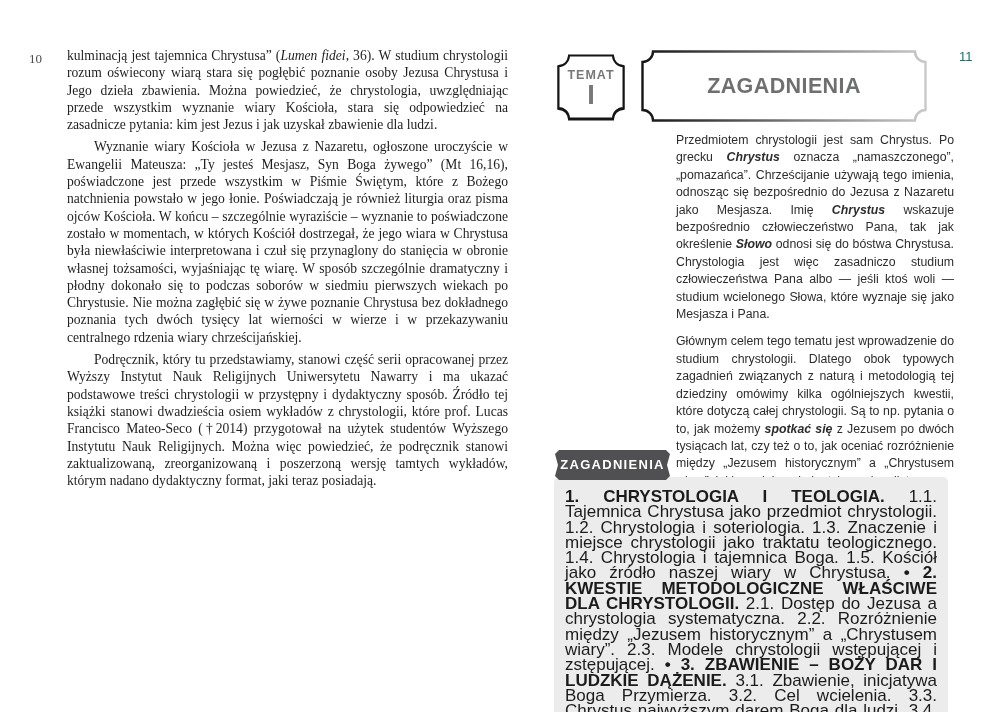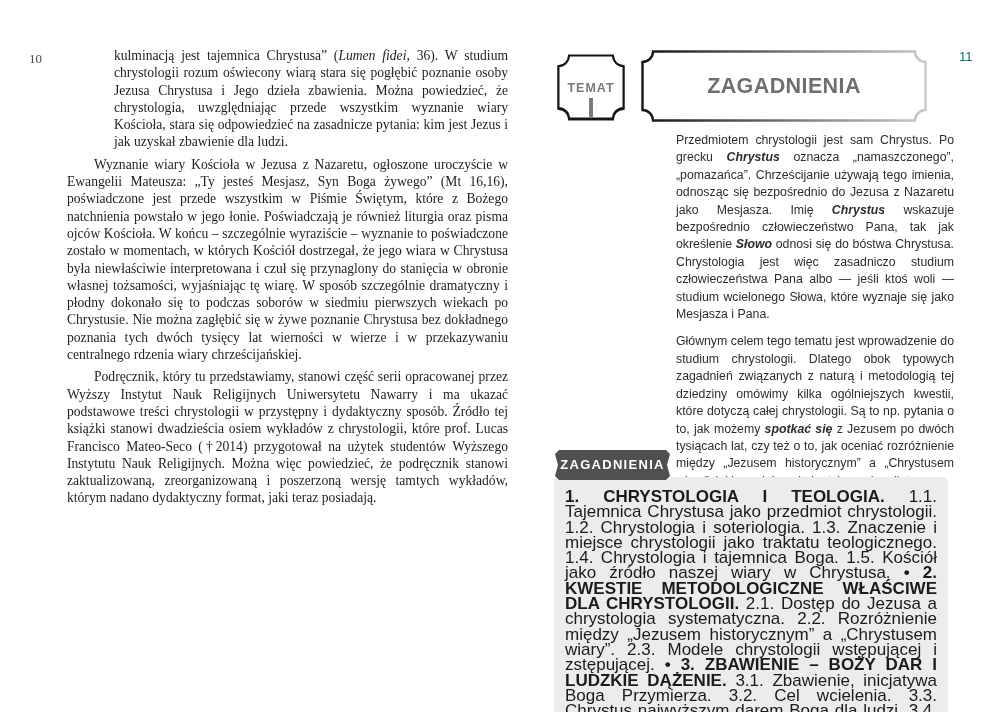--- a/index.html
+++ b/index.html
@@ -17,30 +17,30 @@
   .pagenum-left { left: 29px; top: 51px; color: #4b4b4b; font-family: "Liberation Serif", serif; }
   .pagenum-right { left: 959px; top: 49px; color: #0f766e; font-family: "Liberation Sans", sans-serif; }
   .left-text {
     position: absolute; left: 67px; top: 47px; width: 441px;
     font-family: "Liberation Serif", serif;
     font-size: 13.6px; line-height: 17.3px;
     color: var(--body-text, #1e1e1e);
     text-align: justify;
   }
   .left-text p { margin-bottom: 5px; text-indent: 27px; }
-  .left-text p.no-indent { text-indent: 0; margin-left: 47px; }
+  .left-text p.no-indent { text-indent: 0; }
   .signature { margin-top: 13px; text-align: right; padding-right: 66px; }
   .sig-name { font-variant: small-caps; letter-spacing: 0.8px; font-size: 14px; }
   .sig-place { font-size: 13.8px; margin-top: 3px; }
   
   .temat-badge { position: absolute; left: 556px; top: 53px; width: 70px; height: 68px; }
   .temat-badge svg { position: absolute; left: 0; top: 0; filter: drop-shadow(0 1.4px 0 #1a1a1a); }
   .temat-inner {
     position: absolute; inset: 0; display: flex; flex-direction: column;
-    align-items: center; justify-content: flex-end; padding-top: 2px;
+    align-items: center; justify-content: center; padding-top: 2px;
     font-family: "Liberation Sans", sans-serif; color: var(--badge-gray, #77787a);
   }
   .temat-label { font-size: 12.5px; font-weight: bold; letter-spacing: 1px; }
   .temat-numeral { font-size: 27px; font-weight: bold; line-height: 26px; }
   .title-plaque { position: absolute; left: 640px; top: 49px; width: 288px; height: 74px; }
   .title-plaque svg { position: absolute; left: 0; top: 0; }
   .title-text {
     position: absolute; inset: 0; display: flex; flex-direction: column;
     align-items: center; justify-content: center;
     font-family: "Liberation Sans", sans-serif; font-weight: bold;

